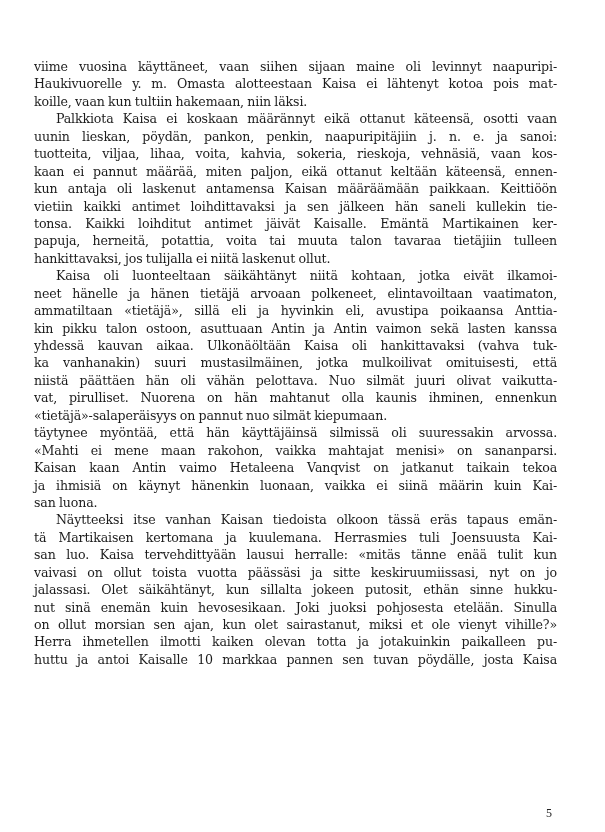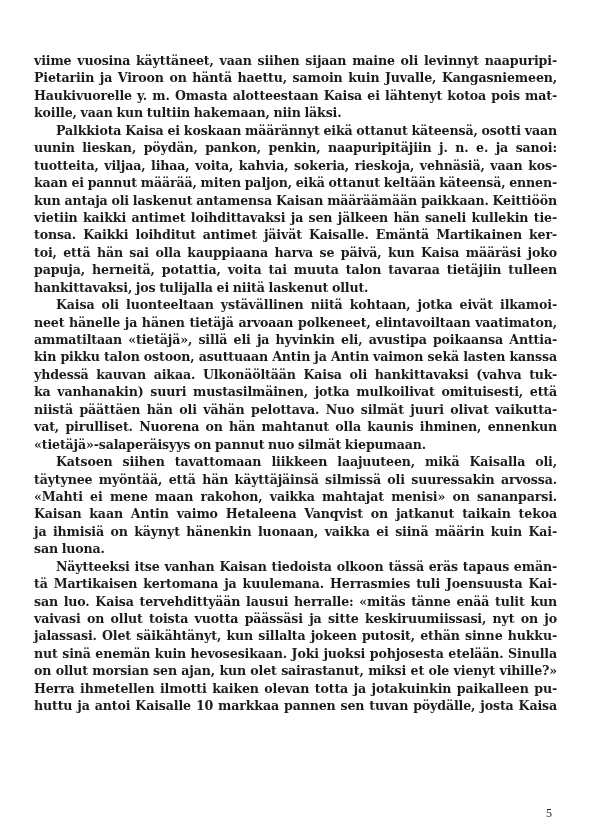--- a/index.html
+++ b/index.html
@@ -2,21 +2,21 @@
 <html><head>
 <meta charset="utf-8">
 <style>
   html, body { margin: 0; padding: 0; }
   body {
     width: 605px; height: 832px; background: #ffffff; position: relative; overflow: hidden;
     font-family: "DejaVu Serif", "Liberation Serif", serif;
     color: #1c1c1c;
   }
   .page {
-    position: absolute; left: 34px; top: 52px; width: 523px; font-weight: bold;
+    position: absolute; left: 34px; top: 58px; width: 523px;
   }
   .line {
     display: block; height: 17.45px; line-height: 17.45px;
     font-size: 12.6px; white-space: nowrap;
     text-align: justify; text-align-last: justify;
     letter-spacing: -0.15px; word-spacing: -0.5px;
     overflow: visible;
   }
   .line.indent { padding-left: 22px; }
   .line.last { text-align-last: left; }
@@ -24,49 +24,46 @@
     position: absolute; left: 546px; top: 806px; font-size: 12px;
     font-family: "Liberation Serif", serif; color: #222;
   }
 </style>
 </head>
 <body>
 
 <div class="page" id="page">
     <div>
       <span class="line">viime vuosina käyttäneet, vaan siihen sijaan maine oli levinnyt naapuripi-</span>
-      <span class="line">Pietariin ja Viroon on häntä haettu, samoin kuin Juvalle, Kangasniemeen,</span>
       <span class="line">Haukivuorelle y. m. Omasta alotteestaan Kaisa ei lähtenyt kotoa pois mat-</span>
       <span class="line last">koille, vaan kun tultiin hakemaan, niin läksi.</span>
     </div>
     <div>
       <span class="line indent">Palkkiota Kaisa ei koskaan määrännyt eikä ottanut käteensä, osotti vaan</span>
       <span class="line">uunin lieskan, pöydän, pankon, penkin, naapuripitäjiin j. n. e. ja sanoi:</span>
       <span class="line">tuotteita, viljaa, lihaa, voita, kahvia, sokeria, rieskoja, vehnäsiä, vaan kos-</span>
       <span class="line">kaan ei pannut määrää, miten paljon, eikä ottanut keltään käteensä, ennen-</span>
       <span class="line">kun antaja oli laskenut antamensa Kaisan määräämään paikkaan. Keittiöön</span>
       <span class="line">vietiin kaikki antimet loihdittavaksi ja sen jälkeen hän saneli kullekin tie-</span>
       <span class="line">tonsa. Kaikki loihditut antimet jäivät Kaisalle. Emäntä Martikainen ker-</span>
-      <span class="line">toi, että hän sai olla kauppiaana harva se päivä, kun Kaisa määräsi joko</span>
       <span class="line">papuja, herneitä, potattia, voita tai muuta talon tavaraa tietäjiin tulleen</span>
       <span class="line last">hankittavaksi, jos tulijalla ei niitä laskenut ollut.</span>
     </div>
     <div>
-      <span class="line indent">Kaisa oli luonteeltaan ystävällinen niitä kohtaan, jotka eivät ilkamoi-</span>
+      <span class="line indent">Kaisa oli luonteeltaan säikähtänyt niitä kohtaan, jotka eivät ilkamoi-</span>
       <span class="line">neet hänelle ja hänen tietäjä arvoaan polkeneet, elintavoiltaan vaatimaton,</span>
       <span class="line">ammatiltaan «tietäjä», sillä eli ja hyvinkin eli, avustipa poikaansa Anttia-</span>
       <span class="line">kin pikku talon ostoon, asuttuaan Antin ja Antin vaimon sekä lasten kanssa</span>
       <span class="line">yhdessä kauvan aikaa. Ulkonäöltään Kaisa oli hankittavaksi (vahva tuk-</span>
       <span class="line">ka vanhanakin) suuri mustasilmäinen, jotka mulkoilivat omituisesti, että</span>
       <span class="line">niistä päättäen hän oli vähän pelottava. Nuo silmät juuri olivat vaikutta-</span>
       <span class="line">vat, pirulliset. Nuorena on hän mahtanut olla kaunis ihminen, ennenkun</span>
       <span class="line last">«tietäjä»-salaperäisyys on pannut nuo silmät kiepumaan.</span>
     </div>
     <div>
-      <span class="line indent">Katsoen siihen tavattomaan liikkeen laajuuteen, mikä Kaisalla oli,</span>
       <span class="line">täytynee myöntää, että hän käyttäjäinsä silmissä oli suuressakin arvossa.</span>
       <span class="line">«Mahti ei mene maan rakohon, vaikka mahtajat menisi» on sananparsi.</span>
       <span class="line">Kaisan kaan Antin vaimo Hetaleena Vanqvist on jatkanut taikain tekoa</span>
       <span class="line">ja ihmisiä on käynyt hänenkin luonaan, vaikka ei siinä määrin kuin Kai-</span>
       <span class="line last">san luona.</span>
     </div>
     <div>
       <span class="line indent">Näytteeksi itse vanhan Kaisan tiedoista olkoon tässä eräs tapaus emän-</span>
       <span class="line">tä Martikaisen kertomana ja kuulemana. Herrasmies tuli Joensuusta Kai-</span>
       <span class="line">san luo. Kaisa tervehdittyään lausui herralle: «mitäs tänne enää tulit kun</span>

